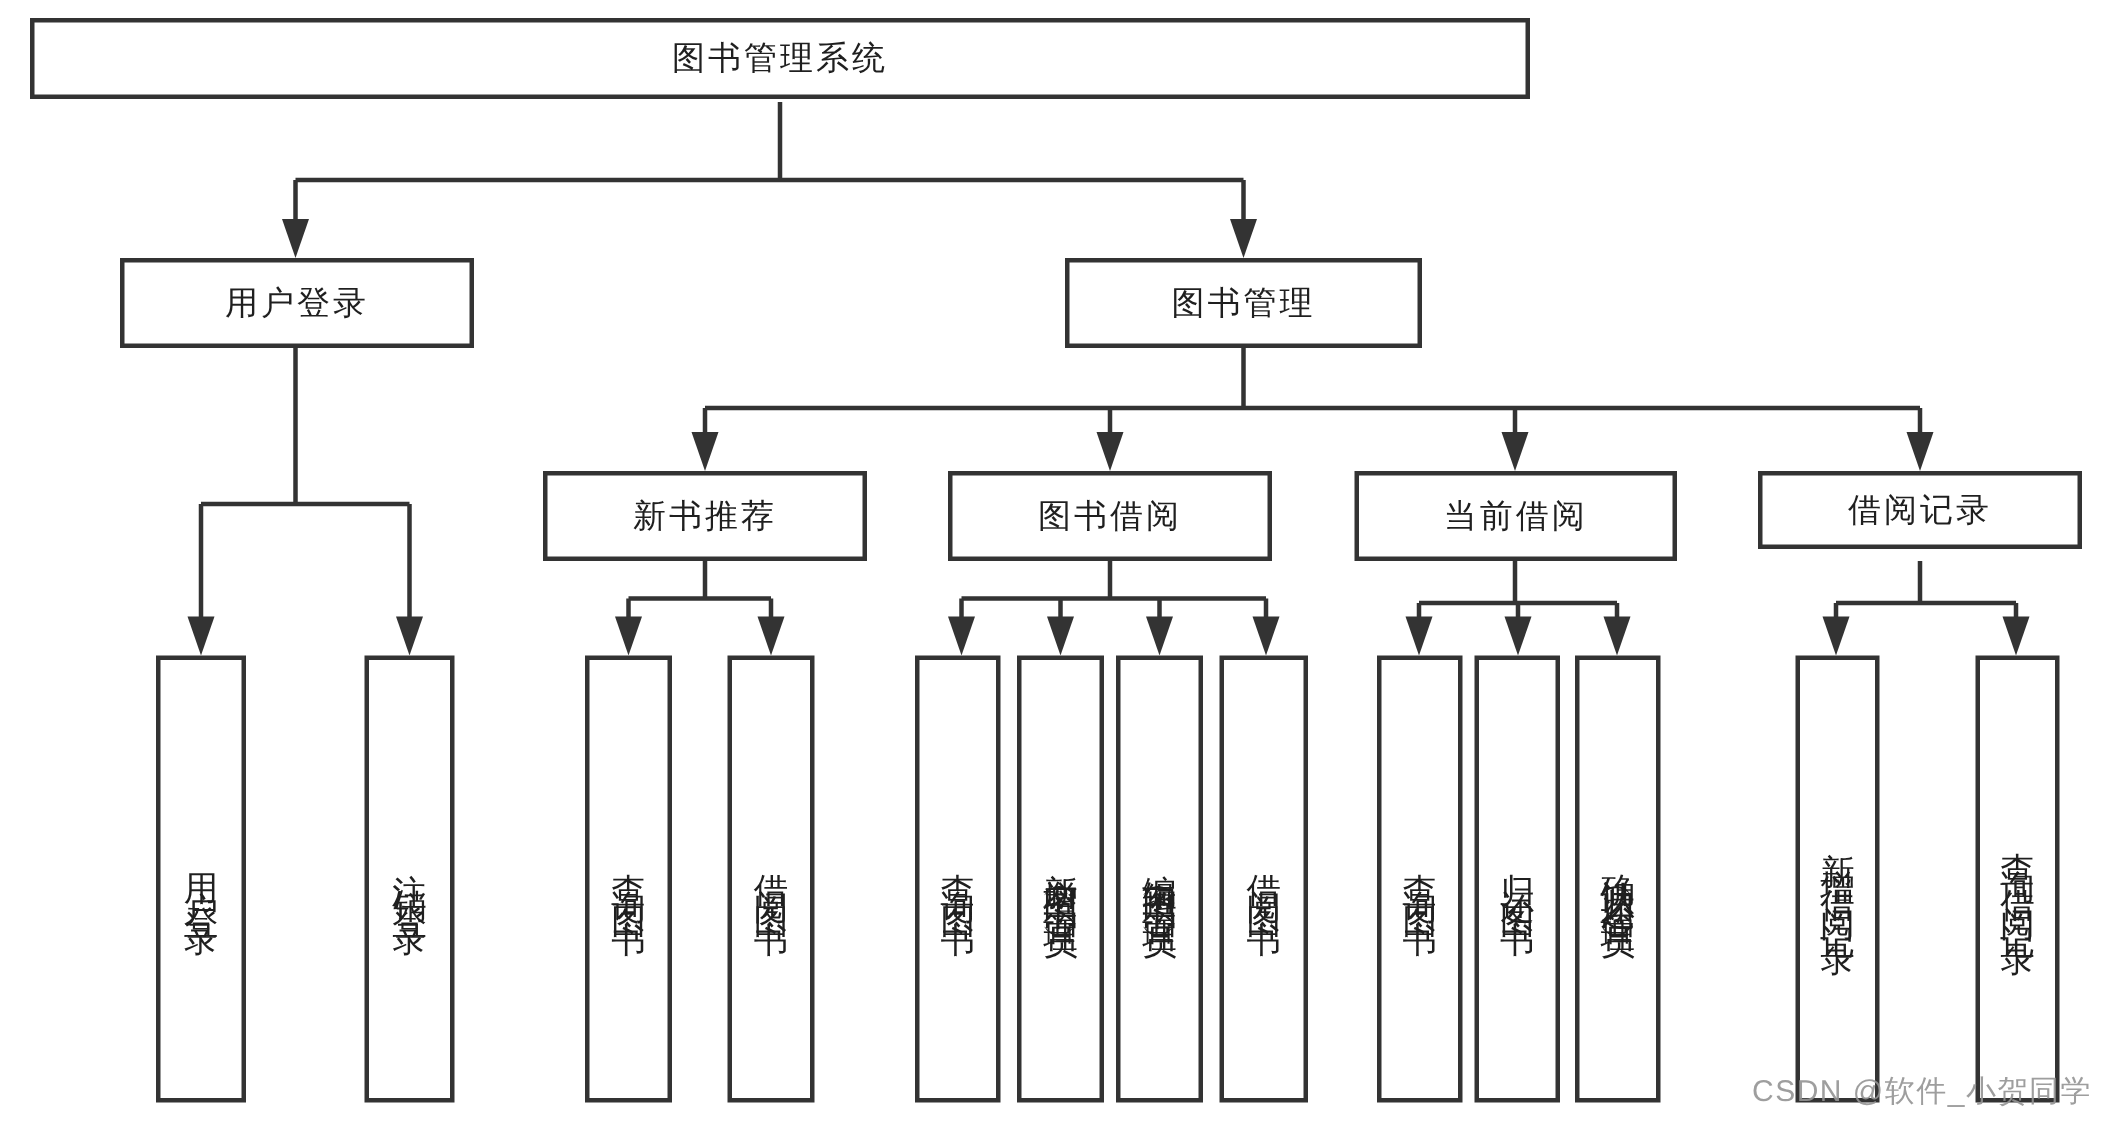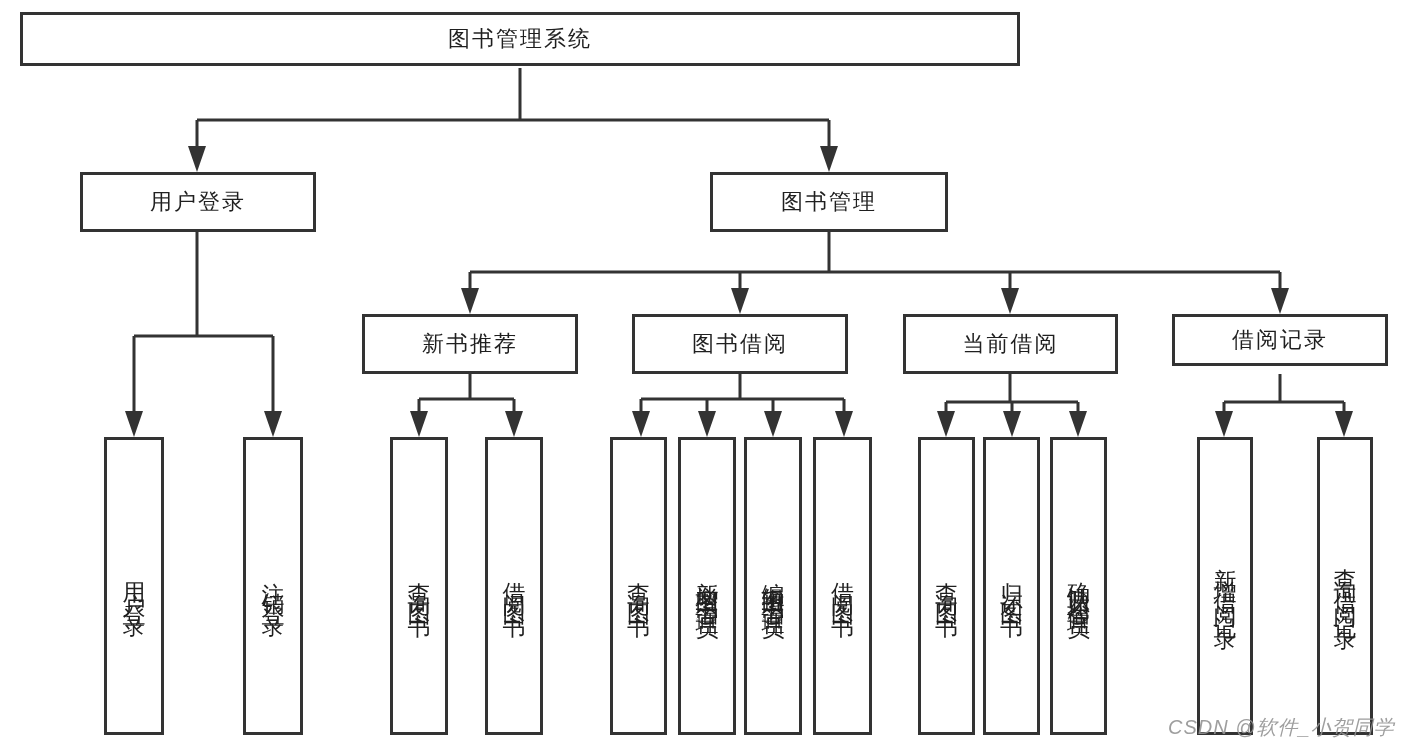--- a/index.html
+++ b/index.html
@@ -54,21 +54,20 @@
   .v-node.tight span { letter-spacing: 5px; }
   .watermark {
     position: absolute;
     left: 1168px;
     top: 714px;
     font-size: 20px;
     letter-spacing: 1px;
     color: rgba(148, 148, 148, 0.9);
     z-index: 5;
     white-space: nowrap;
-    font-style: italic;
   }
 </style>
 </head>
 <body>
 
 <div class="canvas">
 
   <svg class="connectors" viewBox="0 0 1405 747" aria-hidden="true">
 
     <g>

